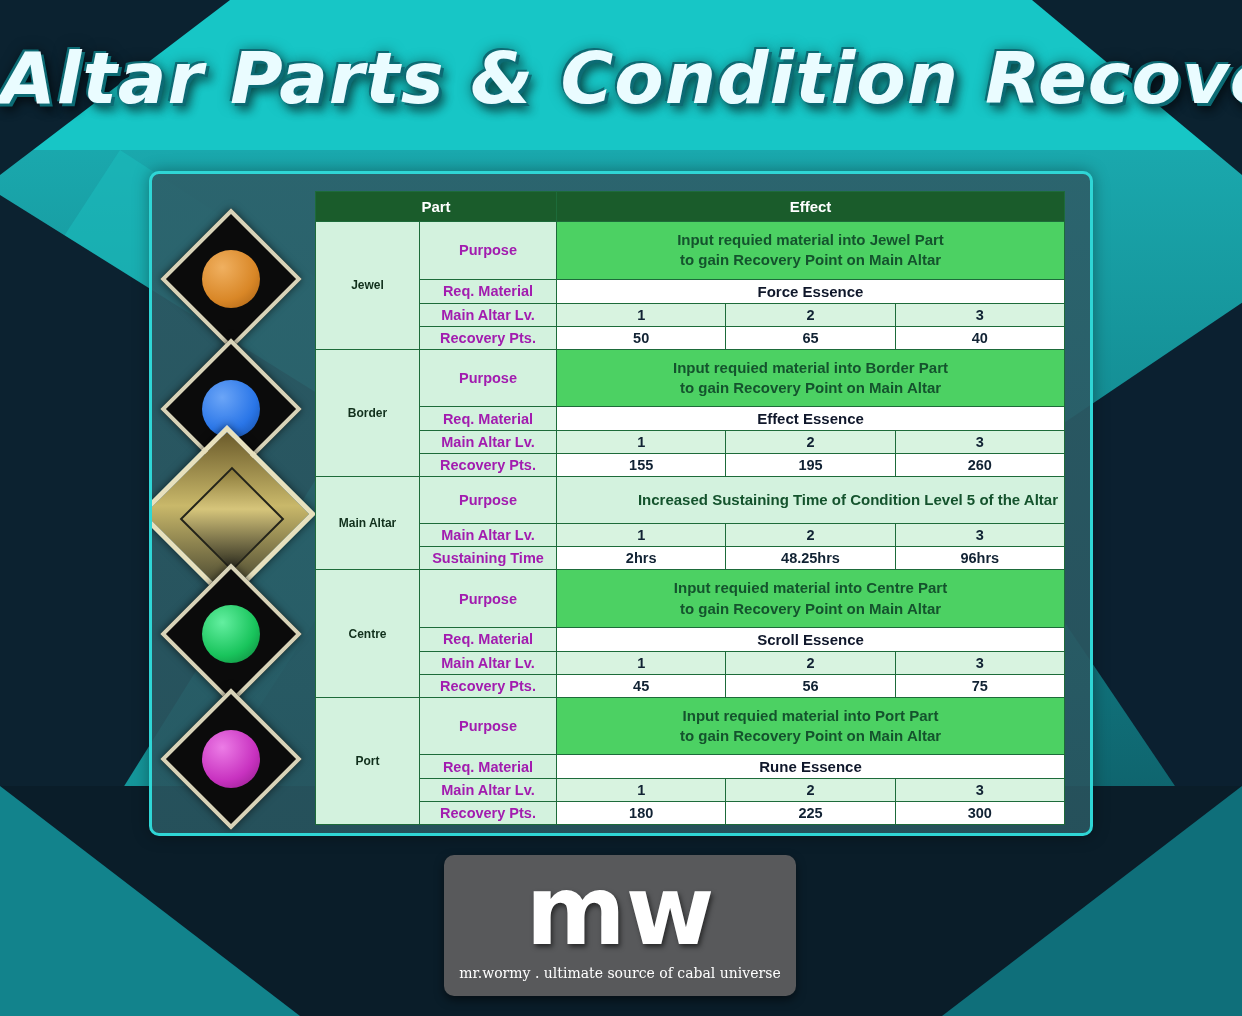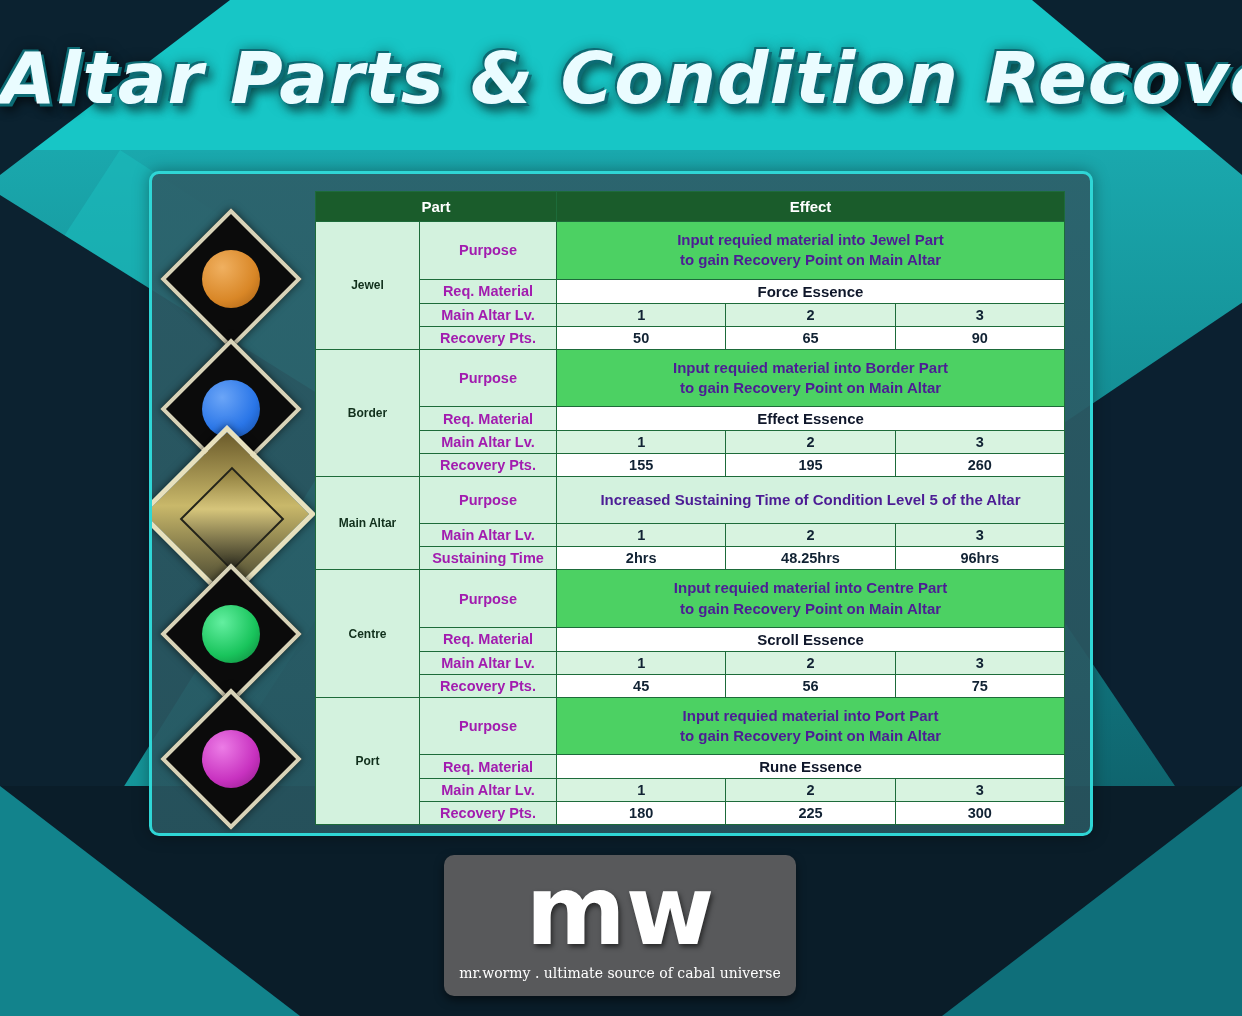--- a/index.html
+++ b/index.html
@@ -131,21 +131,21 @@
     font-size:14.5px;
     font-weight:bold;
     color:#123;
     text-align:center;
     padding:3px 4px;
     font-family:"Liberation Sans", sans-serif;
   }
   .hdr { background:#1a5c2b; color:#ffffff; font-size:15px; padding:6px 4px; }
   .part-cell { background:#d3f2de; font-size:12px; color:#11301c; }
   .lbl { background:#d3f2de; color:#a21caf; }
-  .purpose { background:#4cd163; color:#4c1d95; line-height:1.35; padding:8px 6px; font-size:15px; }
+  .purpose { background:#4cd163; color:#14532d; line-height:1.35; padding:8px 6px; font-size:15px; }
   .mat { background:#ffffff; color:#0f172a; font-size:15px; }
   .lv { background:#d8f3e0; }
   .val { background:#ffffff; }
   .colw-part { width:104px; }
   .colw-lbl { width:137px; }
 
   
   #logo {
     position:absolute; left:444px; top:855px; width:352px; height:141px;
     background:#58595b; border-radius:10px;
@@ -240,21 +240,21 @@
         <tr>
           <td class="lbl">Main Altar Lv.</td>
           <td class="lv">1</td>
           <td class="lv">2</td>
           <td class="lv">3</td>
         </tr>
         <tr>
           <td class="lbl">Recovery Pts.</td>
           <td class="val">50</td>
           <td class="val">65</td>
-          <td class="val">90</td>
+          <td class="val">40</td>
         </tr>
 
         <tr>
           <td class="part-cell" rowspan="4">Border</td>
           <td class="lbl">Purpose</td>
           <td class="purpose" colspan="3">
             <div>Input requied material into Border Part</div>
             <div>to gain Recovery Point on Main Altar</div>
           </td>
         </tr>
@@ -271,21 +271,21 @@
         <tr>
           <td class="lbl">Recovery Pts.</td>
           <td class="val">155</td>
           <td class="val">195</td>
           <td class="val">260</td>
         </tr>
 
         <tr>
           <td class="part-cell" rowspan="3">Main Altar</td>
           <td class="lbl">Purpose</td>
-          <td class="purpose" colspan="3" style="background:#d3f2de; padding:13px 6px;">Increased Sustaining Time of Condition Level 5 of the Altar</td>
+          <td class="purpose" colspan="3" style="background:#d3f2de; padding:13px 6px;text-align:right;">Increased Sustaining Time of Condition Level 5 of the Altar</td>
         </tr>
         <tr>
           <td class="lbl">Main Altar Lv.</td>
           <td class="lv">1</td>
           <td class="lv">2</td>
           <td class="lv">3</td>
         </tr>
         <tr>
           <td class="lbl">Sustaining Time</td>
           <td class="val">2hrs</td>

